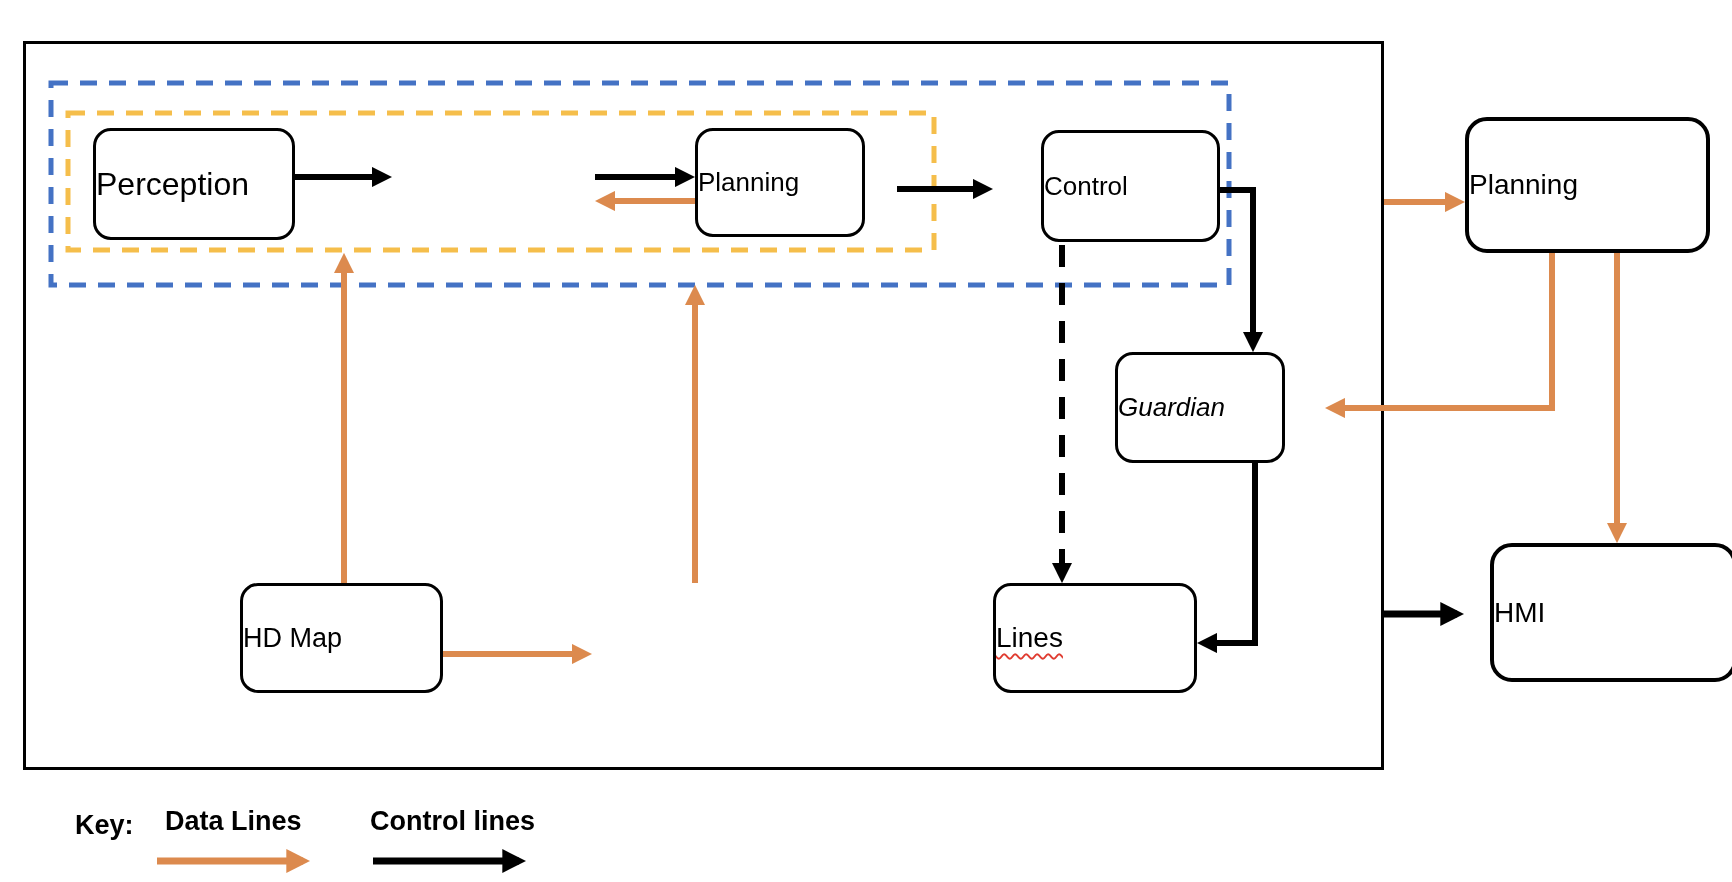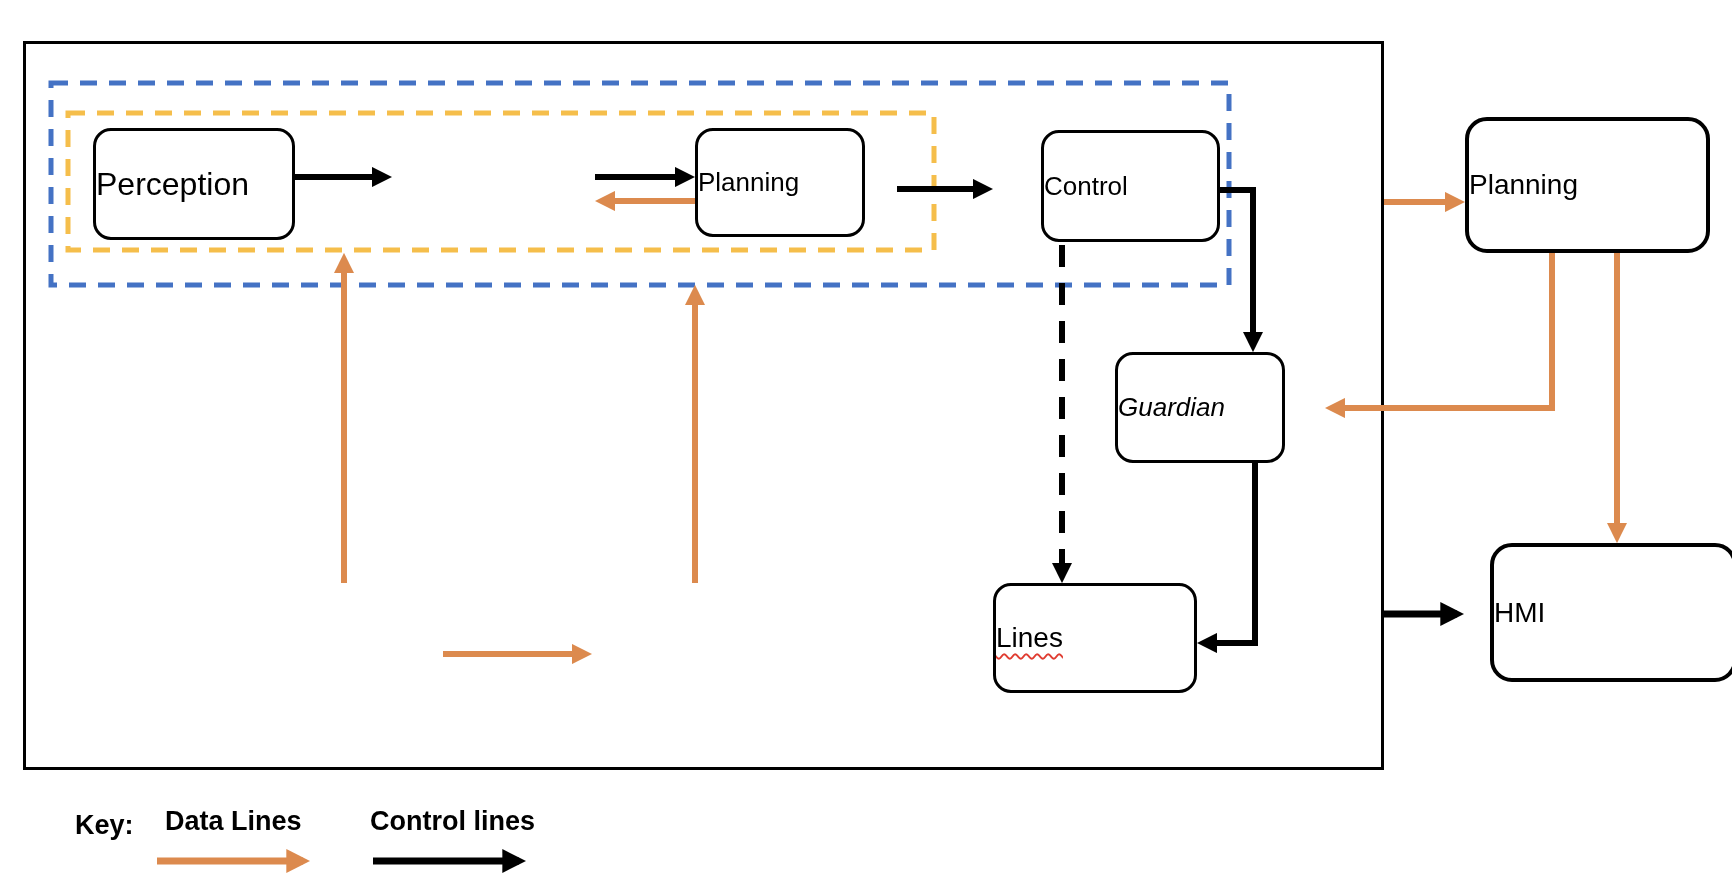--- a/index.html
+++ b/index.html
@@ -103,20 +103,23 @@
   </div>
   <div class="node" id="node-control">
     <span>Control</span>
   </div>
   <div class="node" id="node-guardian">
     <span>Guardian</span>
   </div>
   <div class="node" id="node-canbus">
     <span class="spell-error">Lines</span>
   </div>
+  <div class="node" id="node-hdmap">
+    <span>HD Map</span>
+  </div>
   <div class="node big" id="node-monitor">
     <span>Planning</span>
   </div>
   <div class="node big" id="node-hmi">
     <span>HMI</span>
   </div>
 
   <div class="legend-label" id="legend-key">Key:</div>
   <div class="legend-label" id="legend-data-label">Data Lines</div>
   <div class="legend-label" id="legend-control-label">Control lines</div>

